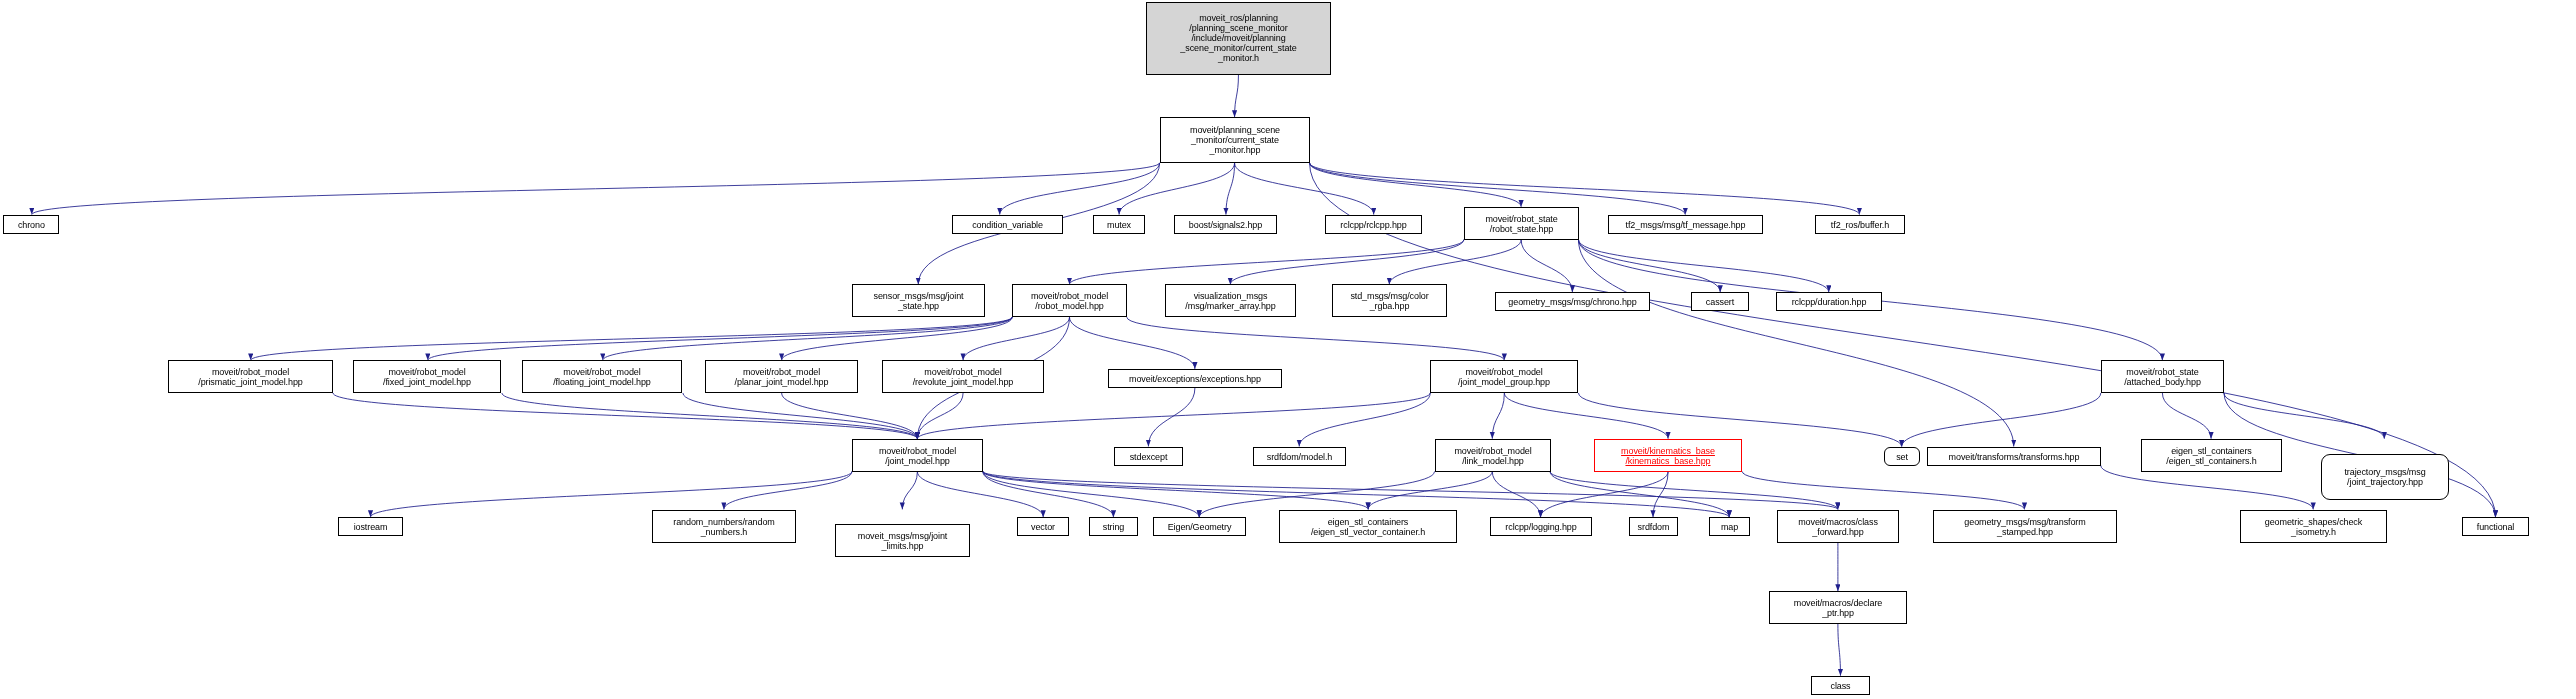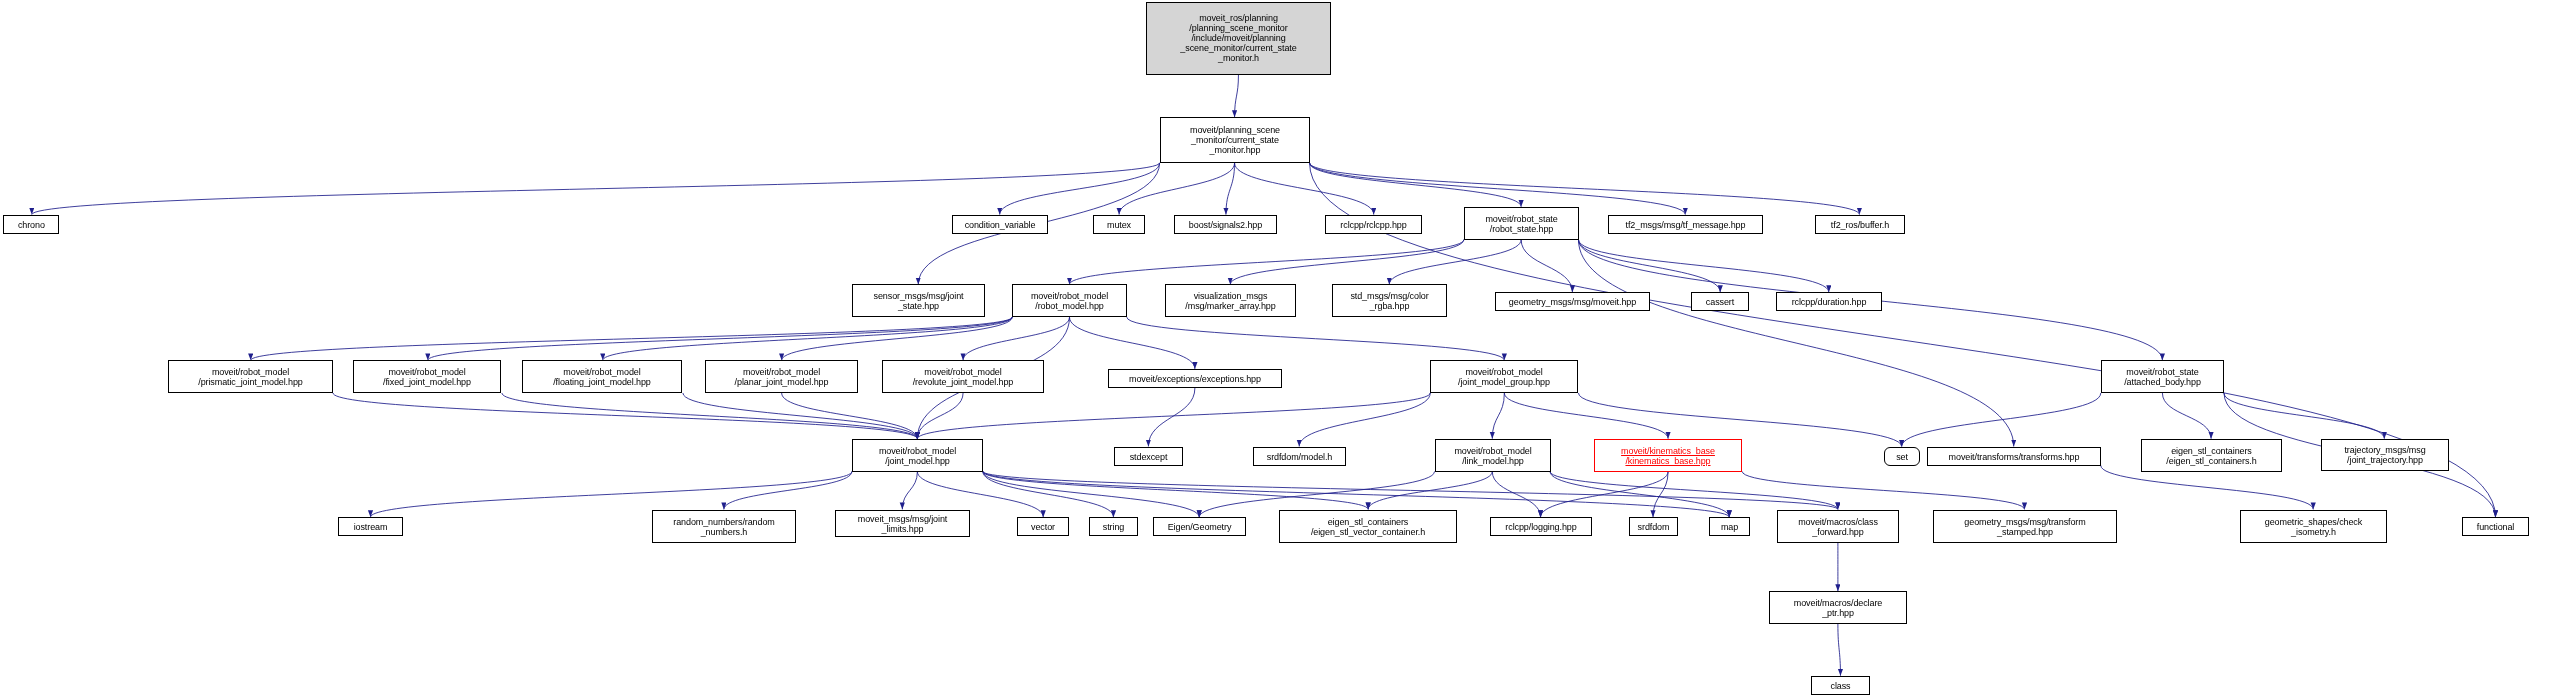--- a/index.html
+++ b/index.html
@@ -127,37 +127,37 @@
   <div id="node-layer">
       <div class="node root" style="left: 1146px; top: 1.7px; width: 185px; height: 73px;">moveit_ros/planning
 /planning_scene_monitor
 /include/moveit/planning
 _scene_monitor/current_state
 _monitor.h</div>
       <div class="node" style="left: 1160px; top: 117px; width: 150px; height: 46px;">moveit/planning_scene
 _monitor/current_state
 _monitor.hpp</div>
       <div class="node" style="left: 3.4px; top: 215px; width: 56px; height: 19px;">chrono</div>
-      <div class="node" style="left: 952px; top: 215px; width: 96px; height: 19px;">condition_variable</div>
+      <div class="node" style="left: 952px; top: 215px; width: 111px; height: 19px;">condition_variable</div>
       <div class="node" style="left: 1093px; top: 215px; width: 52px; height: 19px;">mutex</div>
       <div class="node" style="left: 1174px; top: 215px; width: 103px; height: 19px;">boost/signals2.hpp</div>
       <div class="node" style="left: 1325px; top: 215px; width: 97px; height: 19px;">rclcpp/rclcpp.hpp</div>
       <div class="node" style="left: 1464px; top: 207px; width: 115px; height: 33px;">moveit/robot_state
 /robot_state.hpp</div>
       <div class="node" style="left: 1608px; top: 215px; width: 155px; height: 19px;">tf2_msgs/msg/tf_message.hpp</div>
       <div class="node" style="left: 1815px; top: 215px; width: 90px; height: 19px;">tf2_ros/buffer.h</div>
       <div class="node" style="left: 852px; top: 284px; width: 133px; height: 33px;">sensor_msgs/msg/joint
 _state.hpp</div>
       <div class="node" style="left: 1012px; top: 284px; width: 115px; height: 33px;">moveit/robot_model
 /robot_model.hpp</div>
       <div class="node" style="left: 1165px; top: 284px; width: 131px; height: 33px;">visualization_msgs
 /msg/marker_array.hpp</div>
       <div class="node" style="left: 1332px; top: 284px; width: 115px; height: 33px;">std_msgs/msg/color
 _rgba.hpp</div>
-      <div class="node" style="left: 1495px; top: 292px; width: 155px; height: 19px;">geometry_msgs/msg/moveit.hpp</div>
+      <div class="node" style="left: 1495px; top: 292px; width: 155px; height: 19px;">geometry_msgs/msg/chrono.hpp</div>
       <div class="node" style="left: 1691px; top: 292px; width: 58px; height: 19px;">cassert</div>
       <div class="node" style="left: 1776px; top: 292px; width: 106px; height: 19px;">rclcpp/duration.hpp</div>
       <div class="node" style="left: 168px; top: 360px; width: 165px; height: 33px;">moveit/robot_model
 /prismatic_joint_model.hpp</div>
       <div class="node" style="left: 353px; top: 360px; width: 148px; height: 33px;">moveit/robot_model
 /fixed_joint_model.hpp</div>
       <div class="node" style="left: 522px; top: 360px; width: 160px; height: 33px;">moveit/robot_model
 /floating_joint_model.hpp</div>
       <div class="node" style="left: 705px; top: 360px; width: 153px; height: 33px;">moveit/robot_model
 /planar_joint_model.hpp</div>
@@ -173,26 +173,26 @@
       <div class="node" style="left: 1114px; top: 447px; width: 69px; height: 19px;">stdexcept</div>
       <div class="node" style="left: 1253px; top: 447px; width: 93px; height: 19px;">srdfdom/model.h</div>
       <div class="node" style="left: 1435px; top: 439px; width: 116px; height: 33px;">moveit/robot_model
 /link_model.hpp</div>
       <div class="node kinematics" style="left: 1594px; top: 439px; width: 148px; height: 33px;">moveit/kinematics_base
 /kinematics_base.hpp</div>
       <div class="node" style="left: 1884px; top: 447px; width: 36px; height: 19px; border-radius: 6px;">set</div>
       <div class="node" style="left: 1927px; top: 447px; width: 174px; height: 19px;">moveit/transforms/transforms.hpp</div>
       <div class="node" style="left: 2141px; top: 439px; width: 141px; height: 33px;">eigen_stl_containers
 /eigen_stl_containers.h</div>
-      <div class="node" style="left: 2321px; top: 439px; width: 128px; height: 32px;">trajectory_msgs/msg
+      <div class="node" style="left: 2321px; top: 454px; width: 128px; height: 46px; border-radius: 9px;">trajectory_msgs/msg
 /joint_trajectory.hpp</div>
       <div class="node" style="left: 338px; top: 517px; width: 65px; height: 19px;">iostream</div>
       <div class="node" style="left: 652px; top: 510px; width: 144px; height: 33px;">random_numbers/random
 _numbers.h</div>
-      <div class="node" style="left: 835px; top: 510px; width: 135px; height: 27px;">moveit_msgs/msg/joint
+      <div class="node" style="left: 835px; top: 524px; width: 135px; height: 33px;">moveit_msgs/msg/joint
 _limits.hpp</div>
       <div class="node" style="left: 1017px; top: 517px; width: 52px; height: 19px;">vector</div>
       <div class="node" style="left: 1089px; top: 517px; width: 49px; height: 19px;">string</div>
       <div class="node" style="left: 1153px; top: 517px; width: 93px; height: 19px;">Eigen/Geometry</div>
       <div class="node" style="left: 1279px; top: 510px; width: 178px; height: 33px;">eigen_stl_containers
 /eigen_stl_vector_container.h</div>
       <div class="node" style="left: 1490px; top: 517px; width: 102px; height: 19px;">rclcpp/logging.hpp</div>
       <div class="node" style="left: 1629px; top: 517px; width: 49px; height: 19px;">srdfdom</div>
       <div class="node" style="left: 1709px; top: 517px; width: 41px; height: 19px;">map</div>
       <div class="node" style="left: 1777px; top: 510px; width: 122px; height: 33px;">moveit/macros/class

